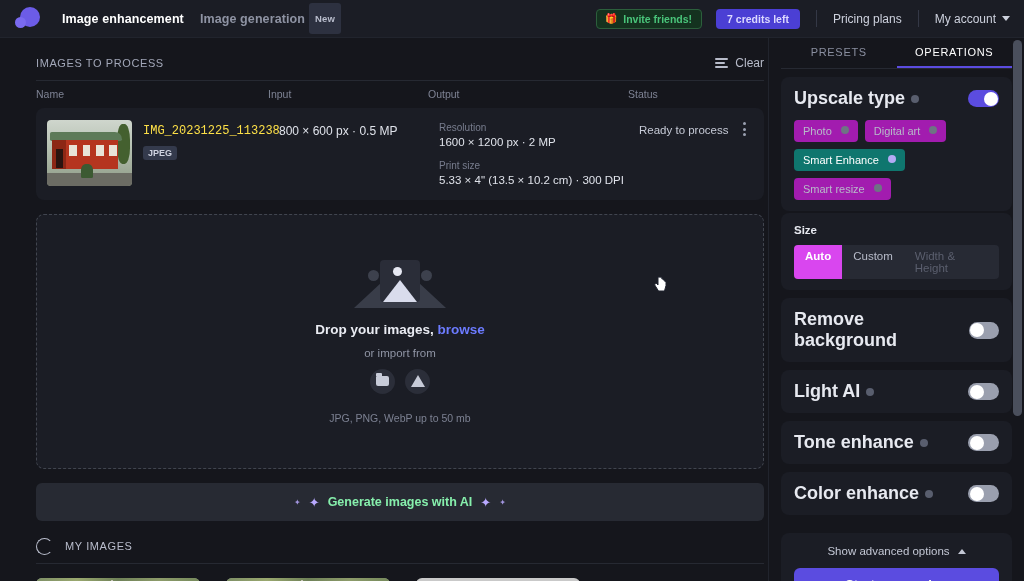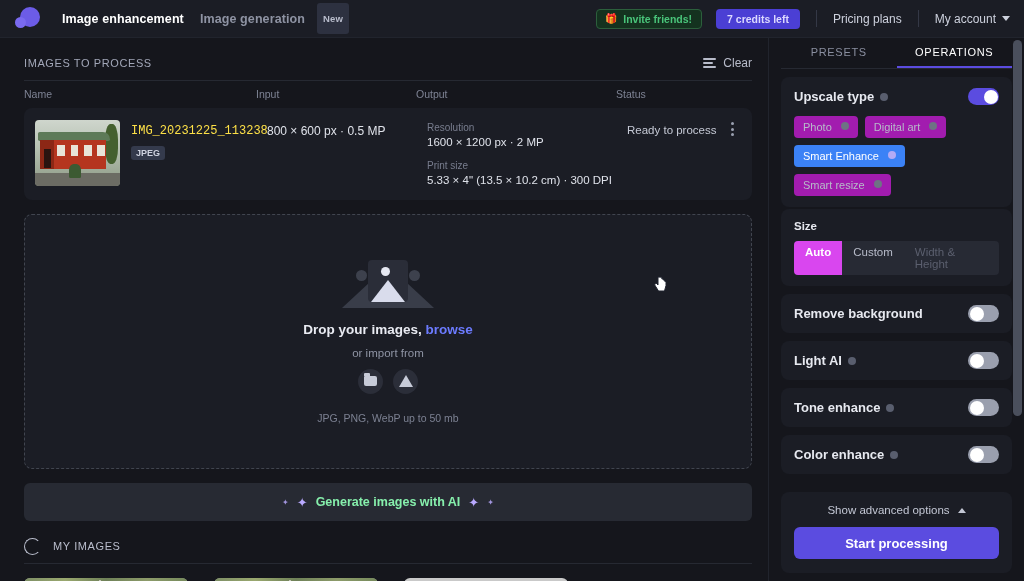--- a/index.html
+++ b/index.html
@@ -43,21 +43,21 @@
     margin-left:14px; background:#4b3fd4; border-radius:4px;
     padding:4px 11px; font-size:10.5px; color:#dcd9ff; font-weight:bold; cursor:pointer;
   }
   .vsep { width:1px; height:17px; background:#343846; margin:0 16px; }
   .hlink { font-size:12px; color:#cdd1dd; cursor:pointer; }
   .acct { display:flex; align-items:center; gap:6px; font-size:12px; color:#cdd1dd; cursor:pointer; }
   .caret { width:0;height:0;border-left:4px solid transparent;border-right:4px solid transparent;
            border-top:5px solid #cdd1dd; }
 
   
-  .main { position:absolute; top:38px; left:4px; width:768px; height:543px; background:#15161c;
+  .main { position:absolute; top:38px; left:16px; width:768px; height:543px; background:#15161c;
           padding:0 20px; overflow:hidden; }
   .section-bar { display:flex; align-items:center; height:34px; margin-top:8px; }
   .section-title { font-size:11px; color:#a2a7b8; letter-spacing:.6px; }
   .clear-btn { margin-left:auto; display:flex; align-items:center; gap:7px; color:#b8bcca;
                font-size:12px; cursor:pointer; }
   .clear-ico { display:flex; flex-direction:column; gap:2.5px; }
   .clear-ico i { display:block; height:1.6px; background:#b8bcca; border-radius:1px; }
   .clear-ico i:nth-child(1){ width:13px; }
   .clear-ico i:nth-child(2){ width:10px; }
   .clear-ico i:nth-child(3){ width:13px; }
@@ -157,34 +157,34 @@
   .rpanel { position:absolute; top:38px; right:0; width:256px; height:543px; background:#15161c;
             border-left:1px solid #21242d; }
   .rtabs { display:flex; height:30px; margin:0 12px; }
   .rtab { flex:1; text-align:center; font-size:11px; letter-spacing:.7px; color:#8a8fa0;
           padding-top:8px; cursor:pointer; border-bottom:2px solid transparent; }
   .rtab.active { color:#ffffff; border-bottom-color:#5b4ce0; }
   .rdivide { height:1px; background:#262932; margin:0 12px; }
 
   .rcard { background:#1b1d25; border-radius:8px; margin:8px 12px 0 12px; padding:11px 13px; }
   .rrow { display:flex; align-items:center; }
-  .rlabel { font-size:13px; color:#e7e9f0; font-weight:bold; }
+  .rlabel { font-size:18px; color:#e7e9f0; font-weight:bold; }
   .info { display:inline-block; width:8px; height:8px; border-radius:50%; background:#595e6e;
           margin-left:6px; vertical-align:1px; cursor:pointer; }
   .toggle { margin-left:auto; width:31px; height:17px; border-radius:10px; background:#9a9fae;
             position:relative; cursor:pointer; }
   .toggle .knob { position:absolute; top:1.5px; left:1.5px; width:14px; height:14px; border-radius:50%;
             background:#ffffff; }
   .toggle.on { background:#5b4ce0; }
   .toggle.on .knob { left:15.5px; }
 
   .chips { display:flex; flex-wrap:wrap; gap:7px; margin-top:11px; }
   .chip { background:#a21caf; border-radius:4px; padding:5px 9px; font-size:11px; color:#b7bbc9;
           cursor:pointer; }
-  .chip.sel { background:#3b82f6; color:#ffffff;text-align:center; }
+  .chip.sel { background:#0f766e; color:#ffffff;text-align:center; }
   .chip .info { background:#6e7384; }
   .chip.sel .info { background:#b3abf5; }
 
   .slabel { font-size:11.5px; color:#e7e9f0; font-weight:bold; }
   .segwrap { display:flex; margin-top:9px; background:#272a34; border-radius:4px; overflow:hidden;
              width:fit-content; }
   .seg { padding:5px 11px; font-size:11.5px; color:#b7bbc9; cursor:pointer; }
   .seg.sel { background:#d946ef; color:#ffffff; font-weight:bold; }
   .seg.ph { color:#5b5f6e; }
 
@@ -212,21 +212,21 @@
 
   <div class="loadbar"></div>
 
   <div class="header">
     <div class="logo">
       <div class="blob-a"></div>
       <div class="blob-b"></div>
     </div>
     <div class="nav-tabs">
       <div class="nav-tab active">Image enhancement</div>
-      <div style="display:flex;align-items:center;gap:12px;">
+      <div style="display:flex;align-items:center;gap:4px;">
         <div class="nav-tab">Image generation</div>
         <div class="badge-new">New</div>
       </div>
     </div>
     <div class="header-right">
       <div class="invite">
         <span class="gift">🎁</span>
         <span>Invite friends!</span>
       </div>
       <div class="credits">7 credits left</div>

